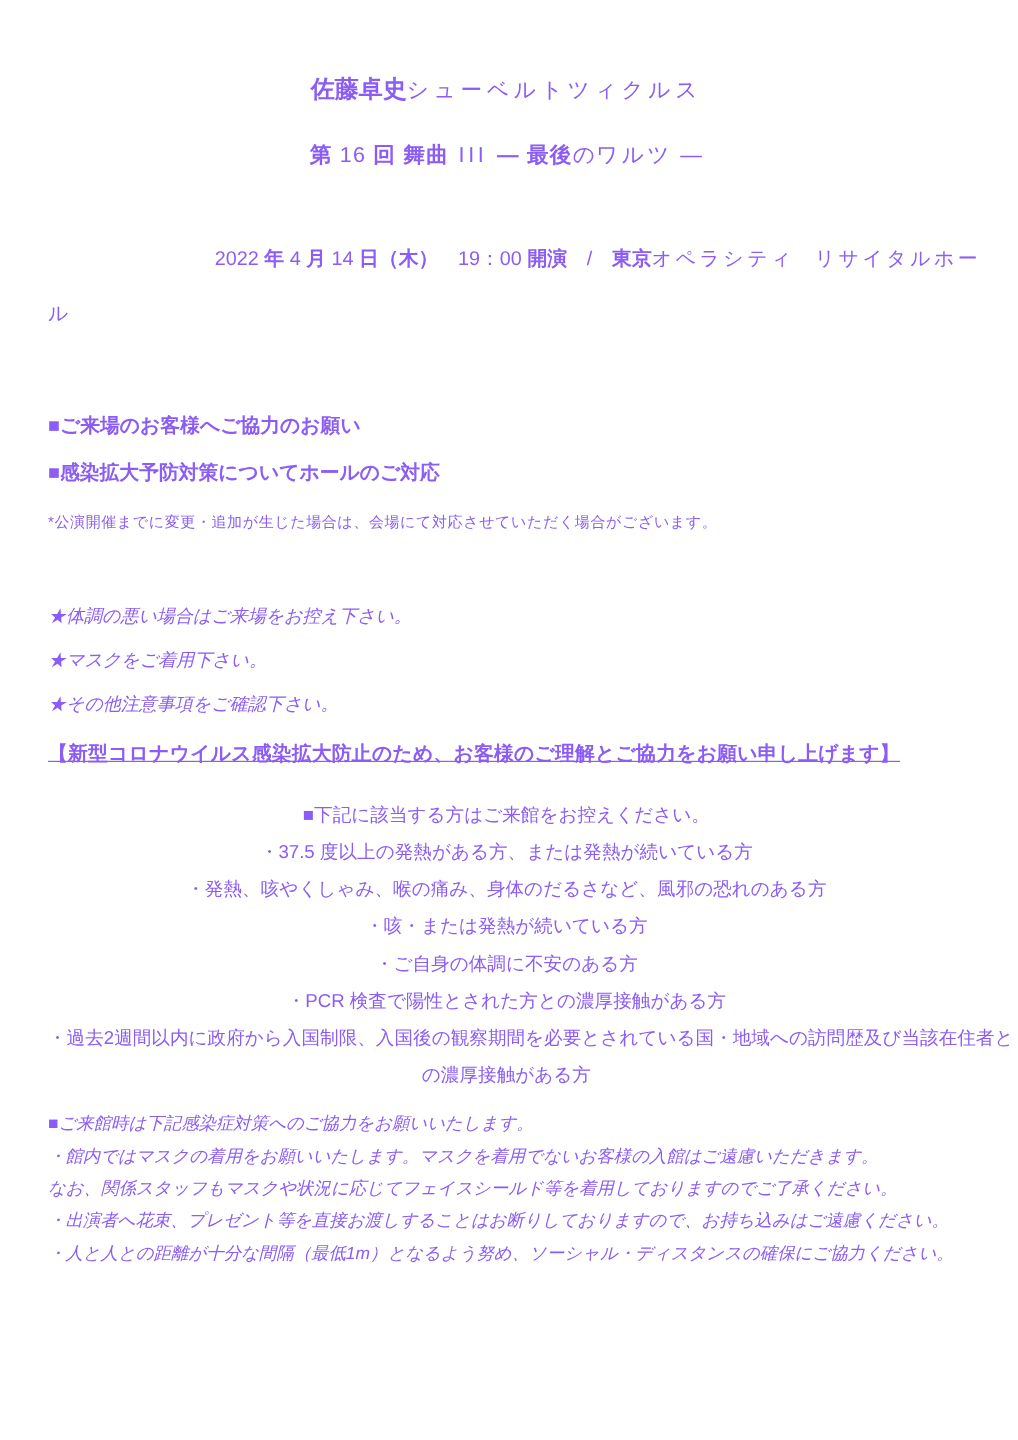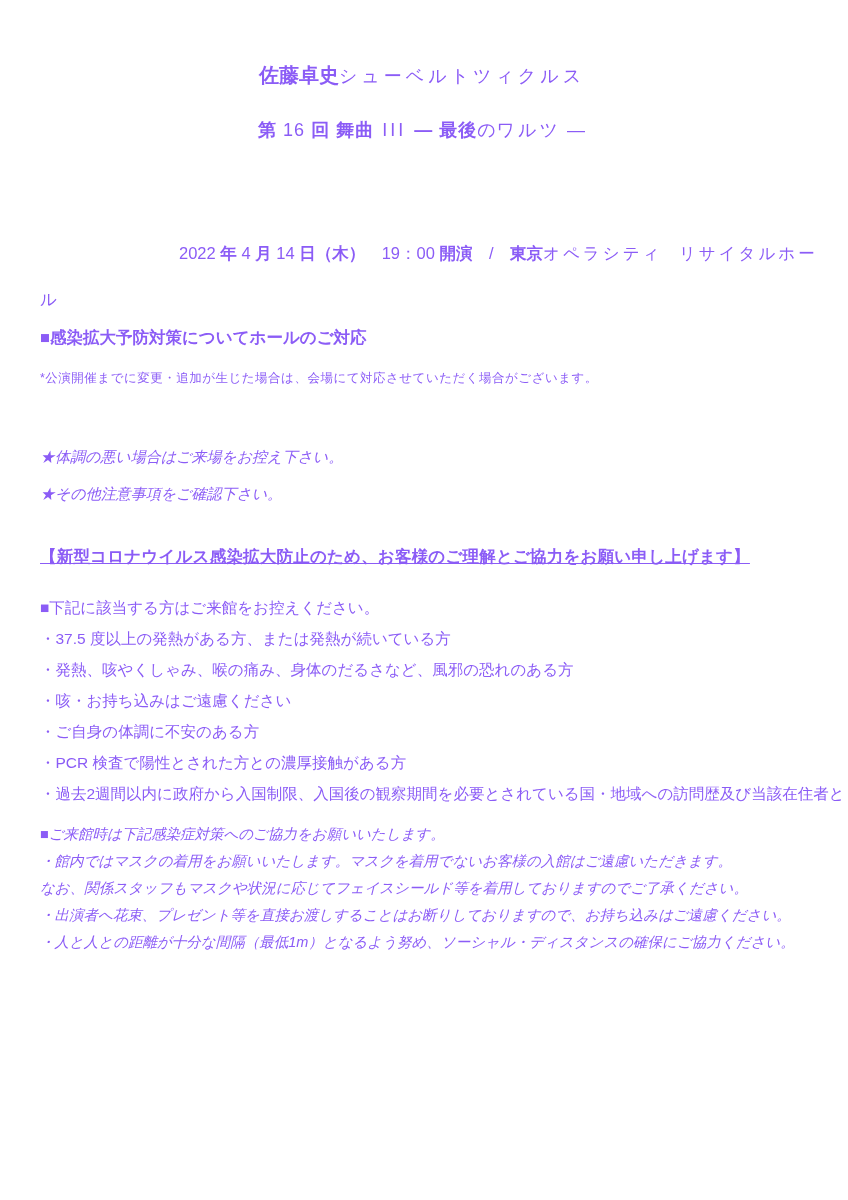--- a/index.html
+++ b/index.html
@@ -8,72 +8,75 @@
     padding:0 44px 0 40px;background:#ffffff;color:#8b5cf6;
     font-family:"Liberation Sans",sans-serif;overflow:hidden;position:relative;
   }
   .t-center{text-align:center;}
   .seg-b{font-weight:bold;}
   .seg-sp{letter-spacing:4px;}
   .event-title{margin-top:62px;font-size:20px;line-height:26px;white-space:nowrap;}
   .event-title .seg-sp{font-size:18px;}
   .event-subtitle{margin-top:28px;font-size:18px;line-height:26px;letter-spacing:1px;white-space:nowrap;}
   .event-subtitle .seg-sp{letter-spacing:3px;}
-  .event-date{margin-top:98px;font-size:16.5px;line-height:24px;margin-left:139px;white-space:nowrap;}
+  .event-date{margin-top:62px;font-size:16.5px;line-height:24px;margin-left:139px;white-space:nowrap;}
   .event-date .seg-sp{letter-spacing:3px;}
   .event-date-wrap{margin-top:22px;font-size:16.5px;line-height:24px;}
   .heading-bold{font-weight:bold;font-size:16.5px;line-height:26px;white-space:nowrap;}
   .h-visitors{margin-top:68px;}
   .h-hall{margin-top:13px;}
   .note{margin-top:17px;font-size:12.5px;line-height:22px;letter-spacing:0.5px;white-space:nowrap;}
   .star-list{margin-top:56px;font-size:15px;font-style:italic;}
   .star-item{line-height:24px;margin-bottom:13px;white-space:nowrap;}
   .banner{
-    margin-top:38px;font-weight:bold;font-size:16.5px;line-height:24px;
+    margin-top:16px;font-weight:bold;font-size:16.5px;line-height:24px;
     text-decoration:underline;white-space:nowrap;letter-spacing:0.2px;
   }
-  .refrain-section{margin-top:24px;font-size:15.5px;}
+  .refrain-section{margin-top:24px;font-size:15.5px;text-align:center;}
   .refrain-section .line{line-height:31px;white-space:nowrap;}
   .coop-section{margin-top:12px;font-size:14.5px;}
   .coop-section .line{line-height:27px;white-space:nowrap;font-style:italic;}
 </style>
 </head>
 <body>
 
 <div class="page">
 
   <div class="event-title t-center"><span class="seg-b">佐藤卓史</span><span class="seg-sp">シューベルトツィクルス</span></div>
 
   <div class="event-subtitle t-center"><span class="seg-b">第</span><span> 16 </span><span class="seg-b">回</span><span> </span><span class="seg-b">舞曲</span><span class="seg-sp"> III </span><span class="seg-b">—</span><span> </span><span class="seg-b">最後</span><span>の</span><span class="seg-sp">ワルツ</span><span> —</span></div>
 
   <div class="event-date"><span>2022 </span><span class="seg-b">年</span><span> 4 </span><span class="seg-b">月</span><span> 14 </span><span class="seg-b">日（木）</span><span>　19：00 </span><span class="seg-b">開演</span><span>　/　</span><span class="seg-b">東京</span><span class="seg-sp">オペラシティ</span><span>　</span><span class="seg-sp">リサイタルホー</span></div>
 
   <div class="event-date-wrap">ル</div>
 
+  <div class="heading-bold h-visitors">■ご来場のお客様へご協力のお願い</div>
 
   <div class="heading-bold h-hall">■感染拡大予防対策についてホールのご対応</div>
 
   <div class="note">*公演開催までに変更・追加が生じた場合は、会場にて対応させていただく場合がございます。</div>
 
   <div class="star-list">
       <div class="star-item">★体調の悪い場合はご来場をお控え下さい。</div>
+      <div class="star-item">★マスクをご着用下さい。</div>
       <div class="star-item">★その他注意事項をご確認下さい。</div>
     </div>
 
   <div class="banner">【新型コロナウイルス感染拡大防止のため、お客様のご理解とご協力をお願い申し上げます】</div>
 
   <div class="refrain-section">
     <div class="line">■下記に該当する方はご来館をお控えください。</div>
     <div>
         <div class="line">・37.5 度以上の発熱がある方、または発熱が続いている方</div>
         <div class="line">・発熱、咳やくしゃみ、喉の痛み、身体のだるさなど、風邪の恐れのある方</div>
-        <div class="line">・咳・お持ち込みはご遠慮ください</div>
+        <div class="line">・咳・または発熱が続いている方</div>
         <div class="line">・ご自身の体調に不安のある方</div>
         <div class="line">・PCR 検査で陽性とされた方との濃厚接触がある方</div>
         <div class="line">・過去2週間以内に政府から入国制限、入国後の観察期間を必要とされている国・地域への訪問歴及び当該在住者と</div>
+        <div class="line">の濃厚接触がある方</div>
       </div>
   </div>
 
   <div class="coop-section">
     <div class="line">■ご来館時は下記感染症対策へのご協力をお願いいたします。</div>
     <div>
         <div class="line">・館内ではマスクの着用をお願いいたします。マスクを着用でないお客様の入館はご遠慮いただきます。</div>
         <div class="line">なお、関係スタッフもマスクや状況に応じてフェイスシールド等を着用しておりますのでご了承ください。</div>
         <div class="line">・出演者へ花束、プレゼント等を直接お渡しすることはお断りしておりますので、お持ち込みはご遠慮ください。</div>
         <div class="line">・人と人との距離が十分な間隔（最低1m）となるよう努め、ソーシャル・ディスタンスの確保にご協力ください。</div>

